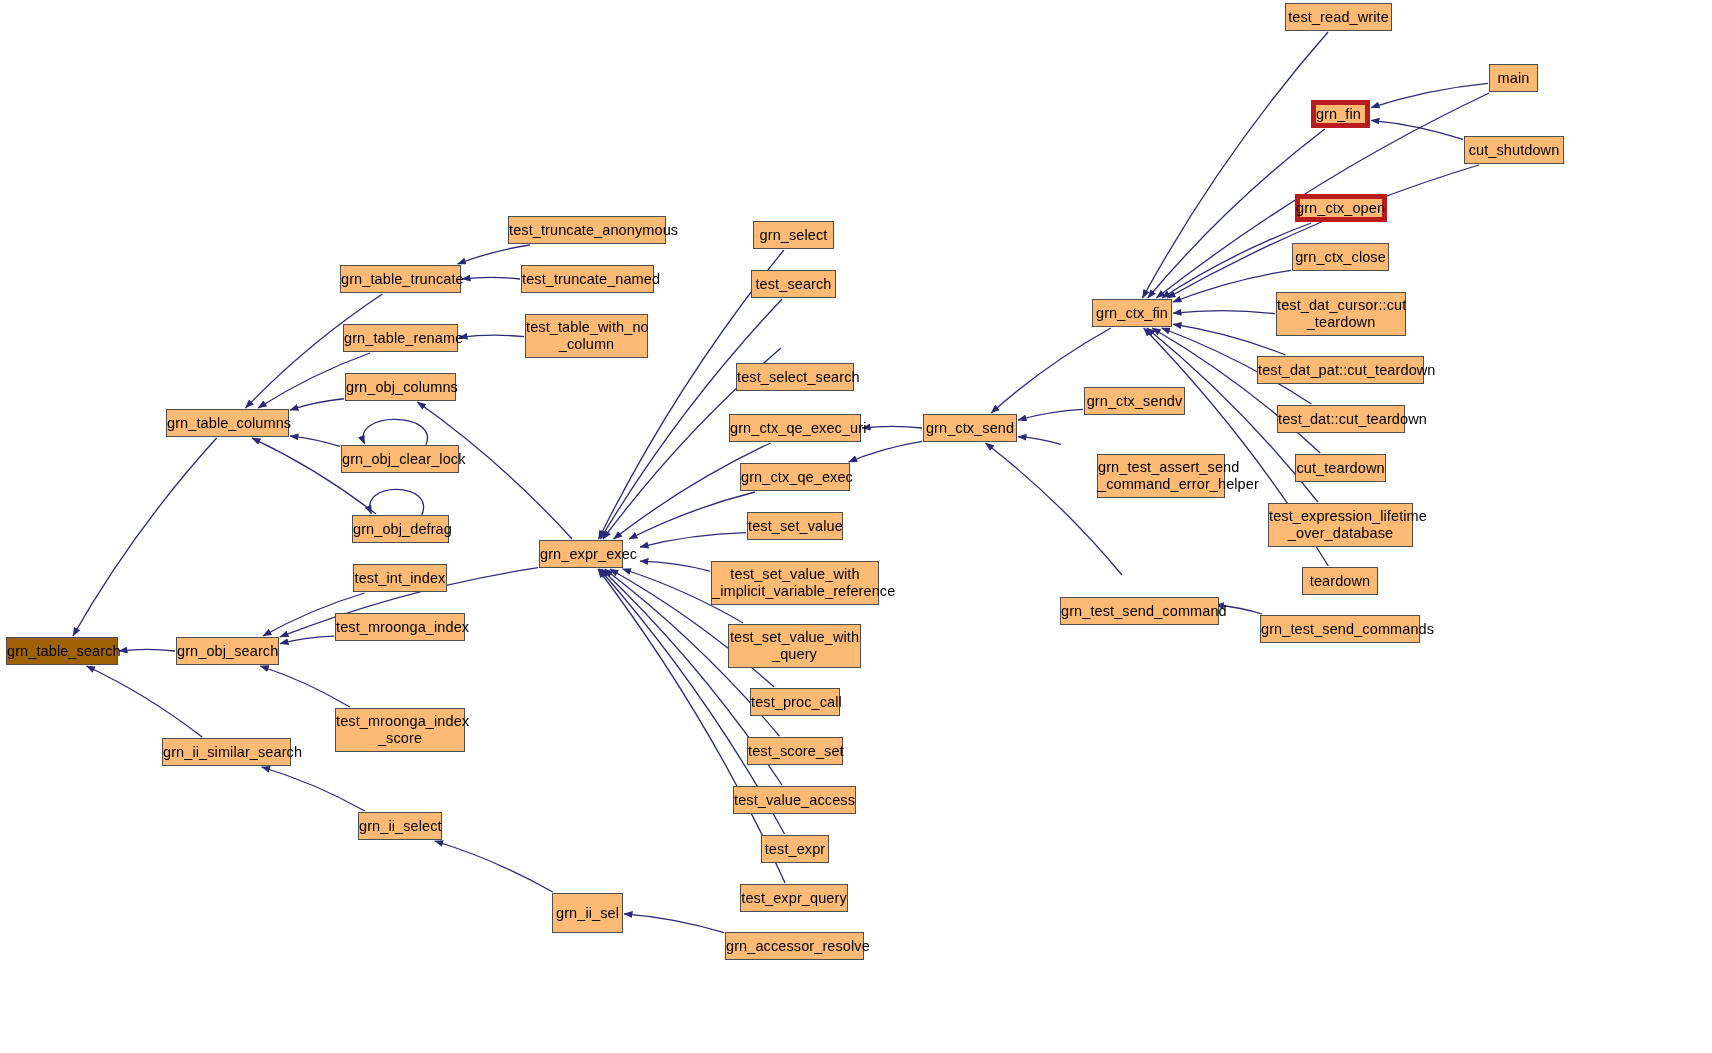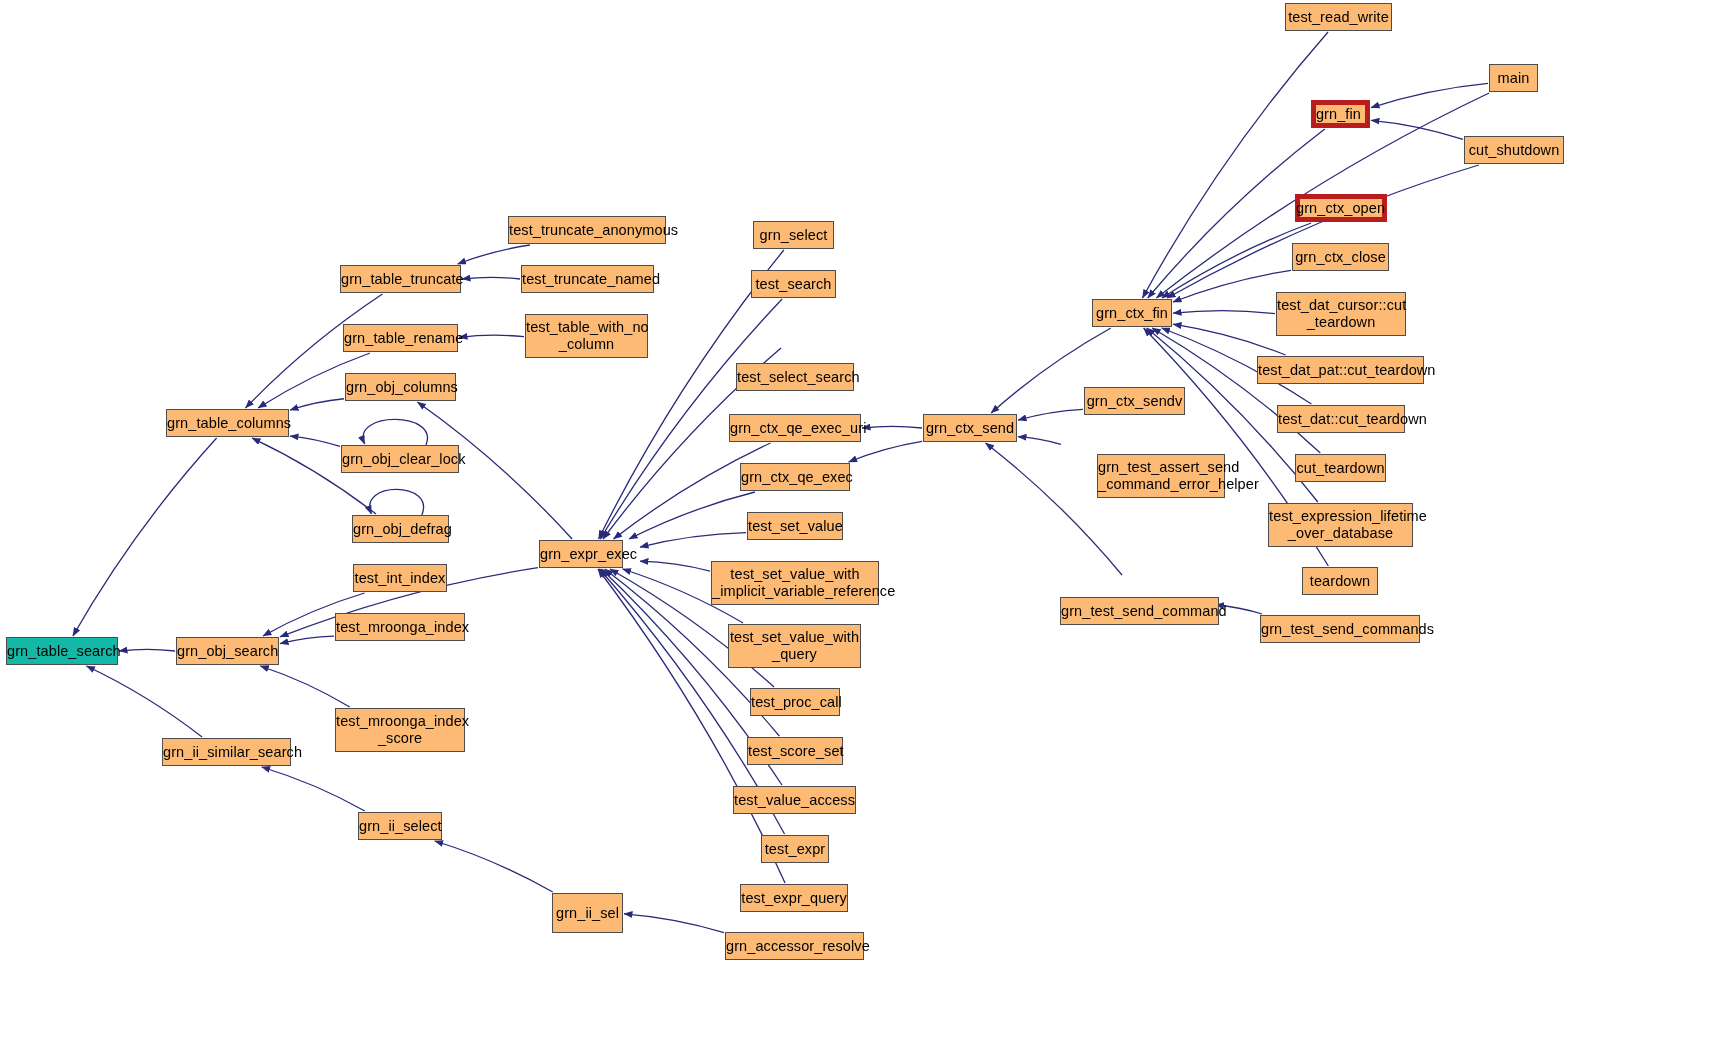--- a/index.html
+++ b/index.html
@@ -41,21 +41,21 @@
     line-height: 17px;
     text-align: center;
     display: flex;
     align-items: center;
     justify-content: center;
     white-space: pre-line;
     letter-spacing: 0.1px;
     cursor: default;
   }
   .node.root {
-    background: #14b8a6;
+    background: #a16207;
     border-color: #4d4d4d;
   }
   .node.redborder {
     border: 5px solid #b91c1c;
     justify-content: flex-end;
   }
   .node-label {
     display: block;
     width: 100%;
     padding: 0 4px;

